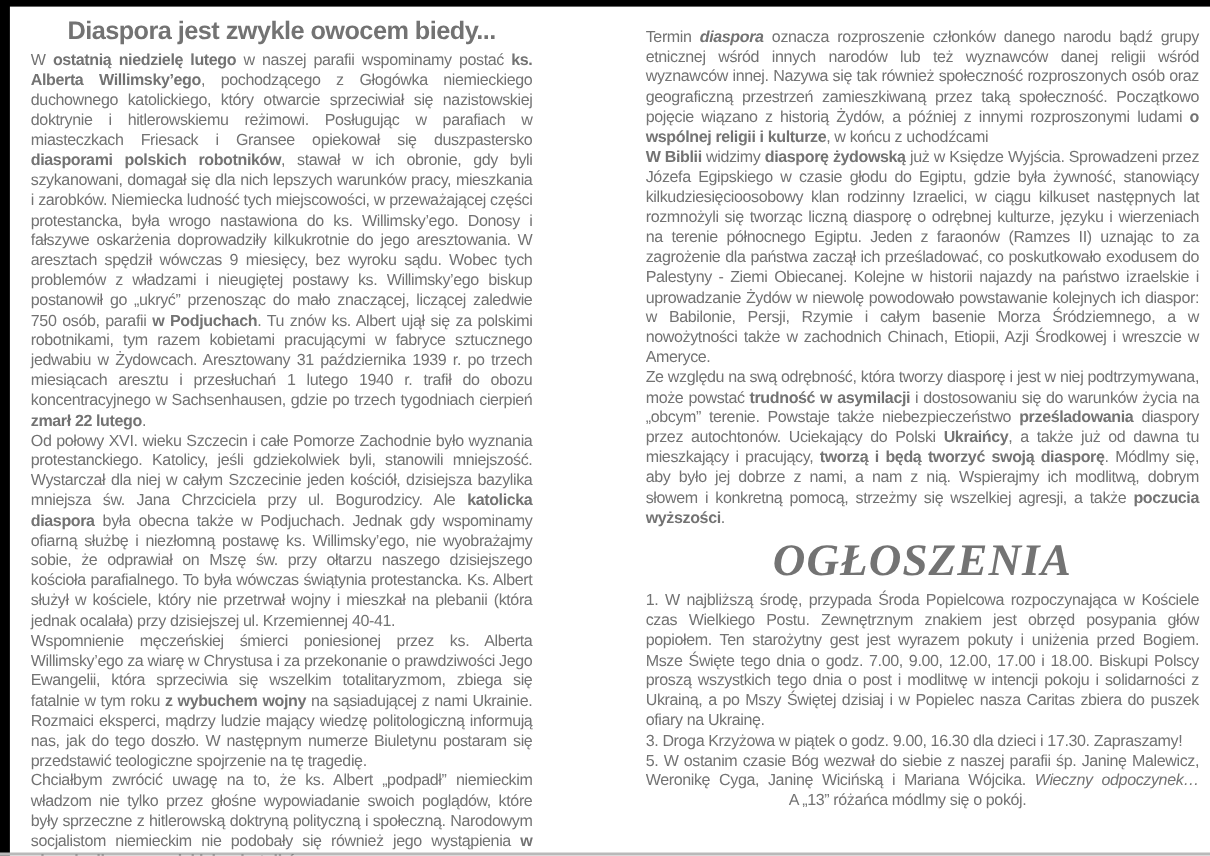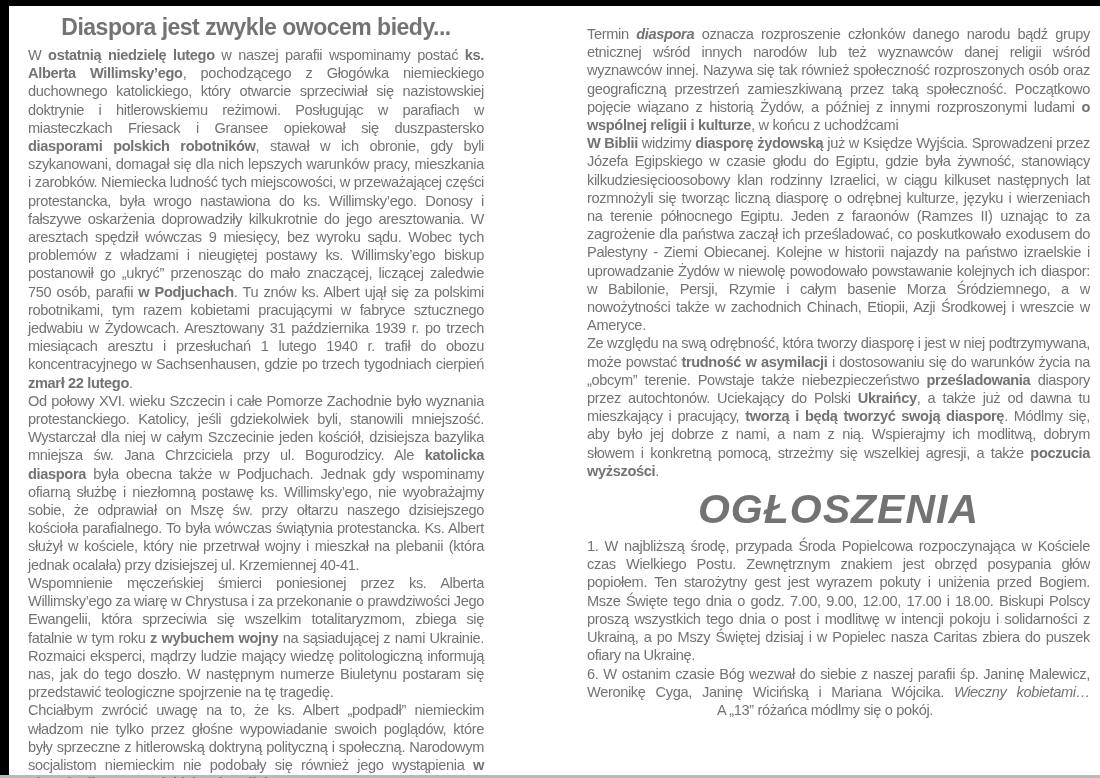--- a/index.html
+++ b/index.html
@@ -27,21 +27,21 @@
   .col p{margin:0;}
   h1.article-title{
     font-size:23px;
     line-height:26px;
     font-weight:bold;
     text-align:center;
     letter-spacing:-0.5px;
     margin:0 0 6px 0;
   }
   h2.ogloszenia{
-    font-family:Liberation Sans, sans-serif;
+    font-family:Liberation Serif, serif;
     font-style:italic;
     font-weight:bold;
     font-size:41px;
     line-height:48px;
     text-align:center;
     letter-spacing:1px;
     margin:5px 0 4px 0;
   }
   .b{font-weight:bold;}
   .i{font-style:italic;}
@@ -62,15 +62,16 @@
     <p><span class="">Wspomnienie męczeńskiej śmierci poniesionej przez ks. Alberta Willimsky’ego za wiarę w Chrystusa i za przekonanie o prawdziwości Jego Ewangelii, która sprzeciwia się wszelkim totalitaryzmom, zbiega się fatalnie w tym roku </span><span class="b ">z wybuchem wojny</span><span class=""> na sąsiadującej z nami Ukrainie. Rozmaici eksperci, mądrzy ludzie mający wiedzę politologiczną informują nas, jak do tego doszło. W następnym numerze Biuletynu postaram się przedstawić teologiczne spojrzenie na tę tragedię.</span></p>
     <p><span class="">Chciałbym zwrócić uwagę na to, że ks. Albert „podpadł” niemieckim władzom nie tylko przez głośne wypowiadanie swoich poglądów, które były sprzeczne z hitlerowską doktryną polityczną i społeczną. Narodowym socjalistom niemieckim nie podobały się również jego wystąpienia </span><span class="b ">w obronie diaspory polskich robotników</span><span class="">.</span></p>
   </div>
 
   <div class="col col-right">
     <p><span class="">Termin </span><span class="b i ">diaspora</span><span class=""> oznacza rozproszenie członków danego narodu bądź grupy etnicznej wśród innych narodów lub też wyznawców danej religii wśród wyznawców innej. Nazywa się tak również społeczność rozproszonych osób oraz geograficzną przestrzeń zamieszkiwaną przez taką społeczność. Początkowo pojęcie wiązano z historią Żydów, a później z innymi rozproszonymi ludami </span><span class="b ">o wspólnej religii i kulturze</span><span class="">, w końcu z uchodźcami</span></p>
     <p><span class="b ">W Biblii</span><span class=""> widzimy </span><span class="b ">diasporę żydowską</span><span class=""> już w Księdze Wyjścia. Sprowadzeni przez Józefa Egipskiego w czasie głodu do Egiptu, gdzie była żywność, stanowiący kilkudziesięcioosobowy klan rodzinny Izraelici, w ciągu kilkuset następnych lat rozmnożyli się tworząc liczną diasporę o odrębnej kulturze, języku i wierzeniach na terenie północnego Egiptu. Jeden z faraonów (Ramzes II) uznając to za zagrożenie dla państwa zaczął ich prześladować, co poskutkowało exodusem do Palestyny - Ziemi Obiecanej. Kolejne w historii najazdy na państwo izraelskie i uprowadzanie Żydów w niewolę powodowało powstawanie kolejnych ich diaspor: w Babilonie, Persji, Rzymie i całym basenie Morza Śródziemnego, a w nowożytności także w zachodnich Chinach, Etiopii, Azji Środkowej i wreszcie w Ameryce.</span></p>
     <p><span class="">Ze względu na swą odrębność, która tworzy diasporę i jest w niej podtrzymywana, może powstać </span><span class="b ">trudność w asymilacji</span><span class=""> i dostosowaniu się do warunków życia na „obcym” terenie. Powstaje także niebezpieczeństwo </span><span class="b ">prześladowania</span><span class=""> diaspory przez autochtonów. Uciekający do Polski </span><span class="b ">Ukraińcy</span><span class="">, a także już od dawna tu mieszkający i pracujący, </span><span class="b ">tworzą i będą tworzyć swoją diasporę</span><span class="">. Módlmy się, aby było jej dobrze z nami, a nam z nią. Wspierajmy ich modlitwą, dobrym słowem i konkretną pomocą, strzeżmy się wszelkiej agresji, a także </span><span class="b ">poczucia wyższości</span><span class="">.</span></p>
     <h2 class="ogloszenia">OGŁOSZENIA</h2>
     <p><span class="">1. W najbliższą środę, przypada Środa Popielcowa rozpoczynająca w Kościele czas Wielkiego Postu. Zewnętrznym znakiem jest obrzęd posypania głów popiołem. Ten starożytny gest jest wyrazem pokuty i uniżenia przed Bogiem. Msze Święte tego dnia o godz. 7.00, 9.00, 12.00, 17.00 i 18.00. Biskupi Polscy proszą wszystkich tego dnia o post i modlitwę w intencji pokoju i solidarności z Ukrainą, a po Mszy Świętej dzisiaj i w Popielec nasza Caritas zbiera do puszek ofiary na Ukrainę.</span></p>
-    <p><span class="">6. W ostanim czasie Bóg wezwał do siebie z naszej parafii śp. Janinę Malewicz, Weronikę Cyga, Janinę Wicińską i Mariana Wójcika. </span><span class="i ">Wieczny kobietami…</span><span class="gap"></span><span class="">A „13” różańca módlmy się o pokój.</span></p>
+    <p><span class="">3. Droga Krzyżowa w piątek o godz. 9.00, 16.30 dla dzieci i 17.30. Zapraszamy!</span></p>
+    <p><span class="">5. W ostanim czasie Bóg wezwał do siebie z naszej parafii śp. Janinę Malewicz, Weronikę Cyga, Janinę Wicińską i Mariana Wójcika. </span><span class="i ">Wieczny odpoczynek…</span><span class="gap"></span><span class="">A „13” różańca módlmy się o pokój.</span></p>
   </div>
 </div>
 
 </body></html>

